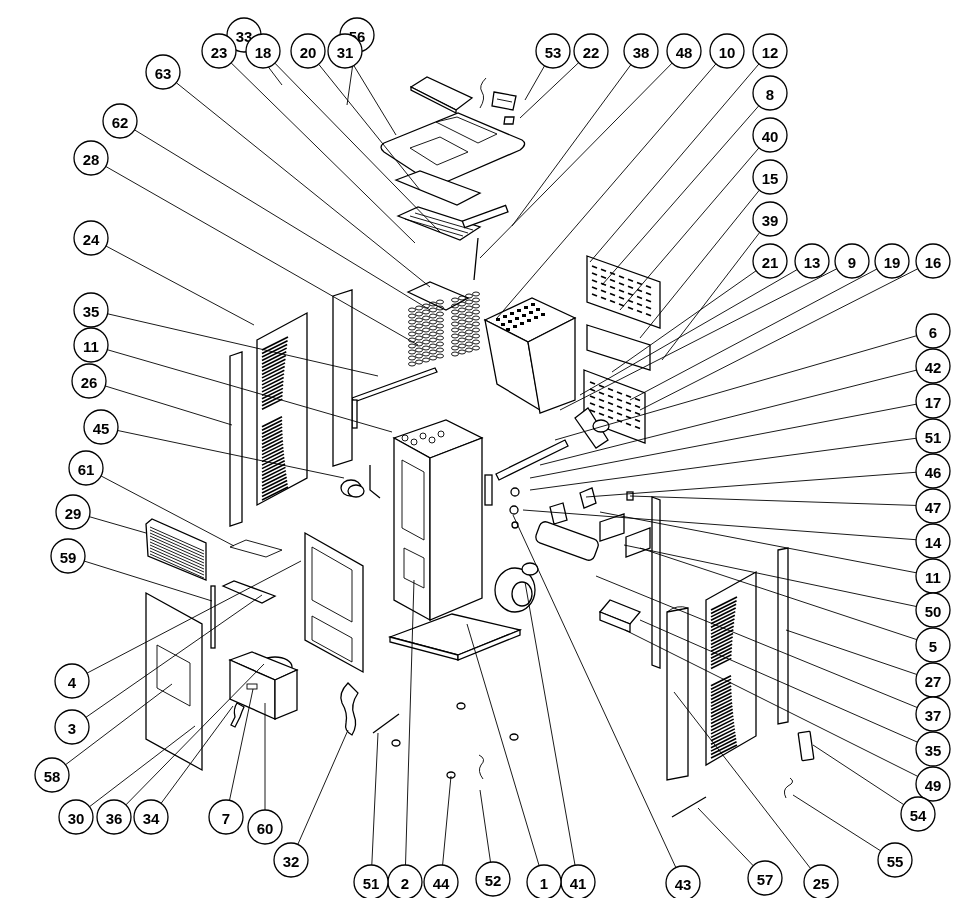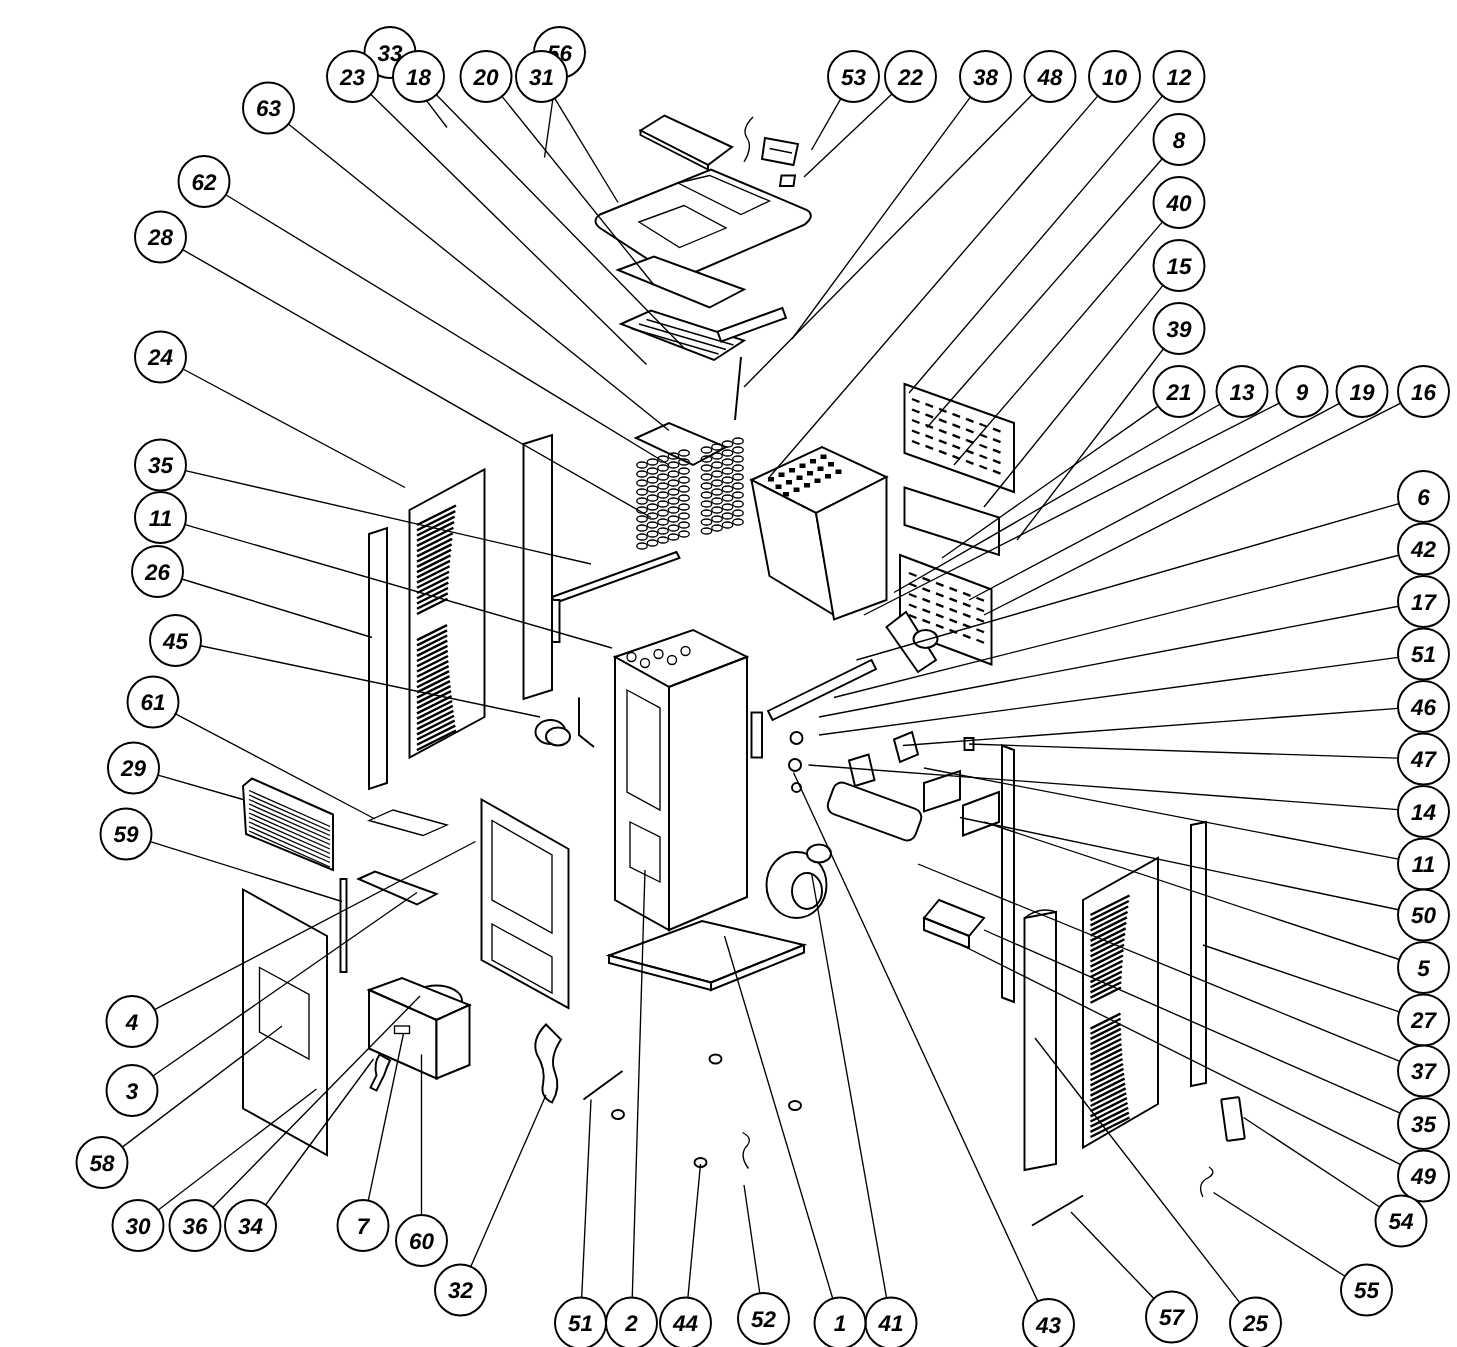--- a/index.html
+++ b/index.html
@@ -1,17 +1,17 @@
 <!DOCTYPE html>
 <html><head>
 <meta charset="utf-8">
 <style>
   html,body{margin:0;padding:0;background:#ffffff;}
   body{width:971px;height:898px;overflow:hidden;font-family:"Liberation Sans",sans-serif;}
-  #stage{position:absolute;left:16px;top:0;width:855px;height:898px;font-style:italic;}
+  #stage{position:absolute;left:0;top:0;width:855px;height:898px;}
   svg{display:block;}
   .part{fill:#ffffff;stroke:#000;stroke-width:1.3;}
   .part-thin{fill:none;stroke:#000;stroke-width:0.9;}
   .slot{stroke:#000;stroke-width:1.6;}
   .leader{stroke:#000;stroke-width:0.9;fill:none;}
   .bubble circle{fill:#fff;stroke:#000;stroke-width:1.3;}
   .bubble text{font-family:"Liberation Sans",sans-serif;font-weight:bold;font-size:15px;fill:#000;text-anchor:middle;dominant-baseline:central;}
 </style>
 </head>
 <body>

